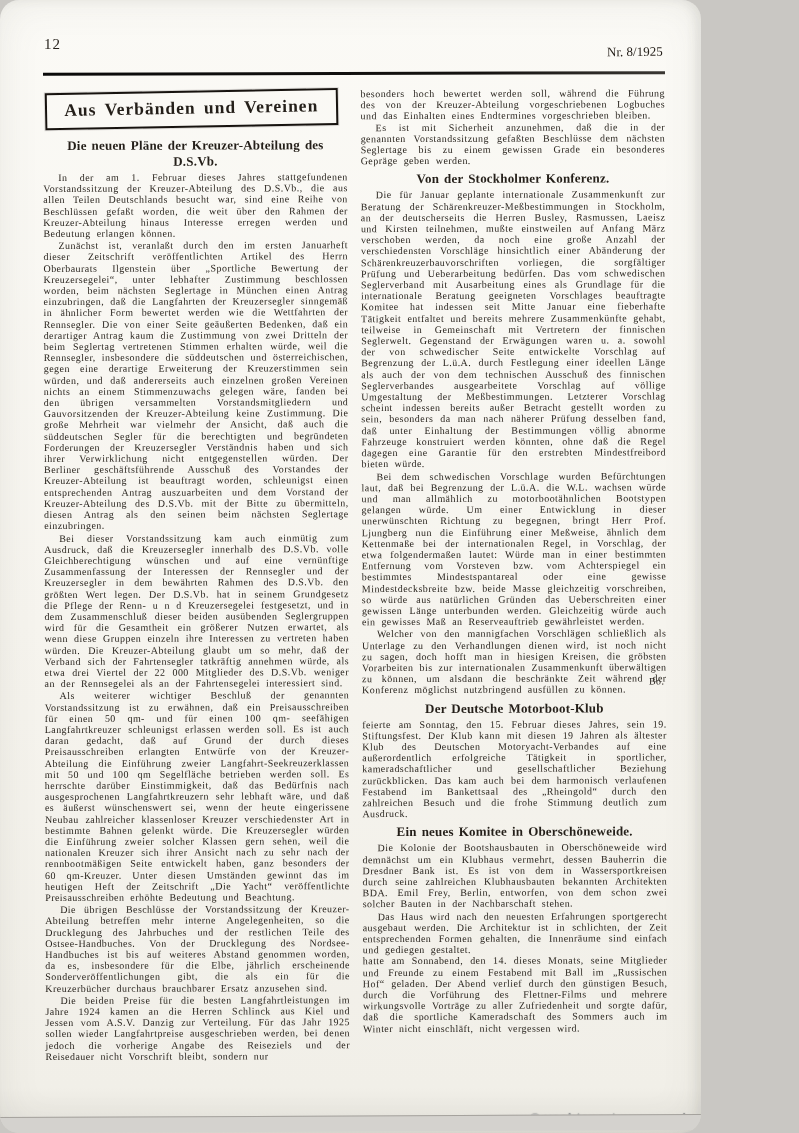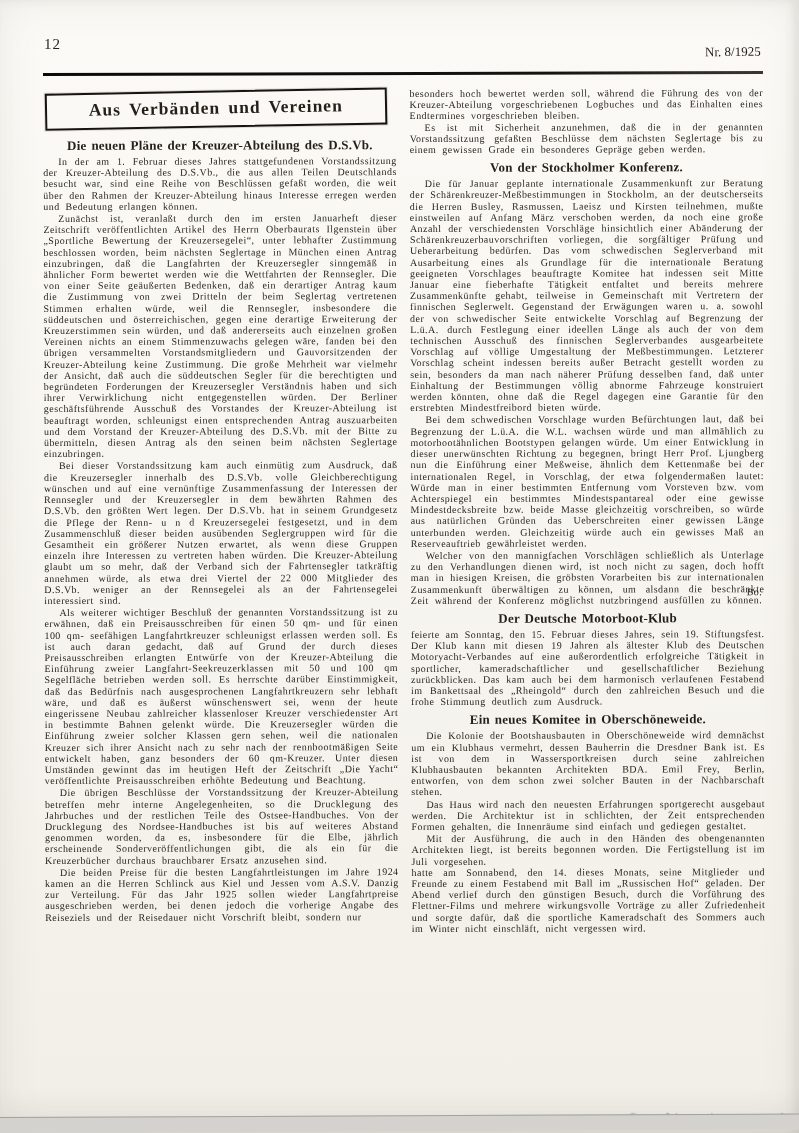--- a/index.html
+++ b/index.html
@@ -2,24 +2,25 @@
 <html lang="de"><head>
 <meta charset="utf-8">
 <style>
   html, body { margin: 0; padding: 0; }
   body {
     width: 799px; height: 1133px; overflow: hidden;
     background: #c9c7c3;
     font-family: "Liberation Serif", "DejaVu Serif", serif;
   }
   .scan {
-    position: relative; width: 799px; height: 1133px; overflow: hidden;
+    position: relative; width: 701px; height: 1133px; overflow: hidden;
     background: linear-gradient(180deg, #fbfaf6 0%, #f6f4ee 55%, #f1efe8 96%, #e4e2db 100%);
     box-shadow: inset 0 0 40px rgba(90,85,75,0.10), inset -6px 0 10px rgba(90,85,75,0.10);
     color: #241f19;
+    border-radius: 19px;
   }
   .bottom-edge {
     position: absolute; left: 0; right: 0; bottom: 0; height: 15px;
     background: #d4d2ce;
     border-top: 1px solid #a5a29d;
     transform: rotate(-0.25deg); transform-origin: left bottom;
   }
   .paper-inner { position: absolute; inset: 0; padding: 0; }
 
   
@@ -121,21 +122,20 @@
           <span>Welcher von den mannigfachen Vorschlägen schließlich als Unterlage zu den Verhandlungen dienen wird, ist noch nicht zu sagen, doch hofft man in hiesigen Kreisen, die gröbsten Vorarbeiten bis zur internationalen Zusammenkunft überwältigen zu können, um alsdann die beschränkte Zeit während der Konferenz möglichst nutzbringend ausfüllen zu können.</span>
           <span class="sig">Bo.</span>
         </p>
 
         <h3>Der Deutsche Motorboot-Klub</h3>
         <p>feierte am Sonntag, den 15. Februar dieses Jahres, sein 19. Stiftungsfest. Der Klub kann mit diesen 19 Jahren als ältester Klub des Deutschen Motoryacht-Verbandes auf eine außerordentlich erfolgreiche Tätigkeit in sportlicher, kameradschaftlicher und gesellschaftlicher Beziehung zurückblicken. Das kam auch bei dem harmonisch verlaufenen Festabend im Bankettsaal des „Rheingold“ durch den zahlreichen Besuch und die frohe Stimmung deutlich zum Ausdruck.</p>
 
         <h3>Ein neues Komitee in Oberschöneweide.</h3>
         <p class="indent">Die Kolonie der Bootshausbauten in Oberschöneweide wird demnächst um ein Klubhaus vermehrt, dessen Bauherrin die Dresdner Bank ist. Es ist von dem in Wassersportkreisen durch seine zahlreichen Klubhausbauten bekannten Architekten BDA. Emil Frey, Berlin, entworfen, von dem schon zwei solcher Bauten in der Nachbarschaft stehen.</p>
         <p class="indent space-before">Das Haus wird nach den neuesten Erfahrungen sportgerecht ausgebaut werden. Die Architektur ist in schlichten, der Zeit entsprechenden Formen gehalten, die Innenräume sind einfach und gediegen gestaltet.</p>
-        <p class="indent space-before">Mit der Ausführung, die auch in den Händen des obengenannten Architekten liegt, ist bereits begonnen worden. Die Fertigstellung ist im Juli vorgesehen.</p>
 
         <p>hatte am Sonnabend, den 14. dieses Monats, seine Mitglieder und Freunde zu einem Festabend mit Ball im „Russischen Hof“ geladen. Der Abend verlief durch den günstigen Besuch, durch die Vorführung des Flettner-Films und mehrere wirkungsvolle Vorträge zu aller Zufriedenheit und sorgte dafür, daß die sportliche Kameradschaft des Sommers auch im Winter nicht einschläft, nicht vergessen wird.</p>
       </div>
 
     </div>
 
     <div class="watermark">© yachtsportmuseum.de</div>
     <div class="bottom-edge"></div>
   </div>
 </div>

